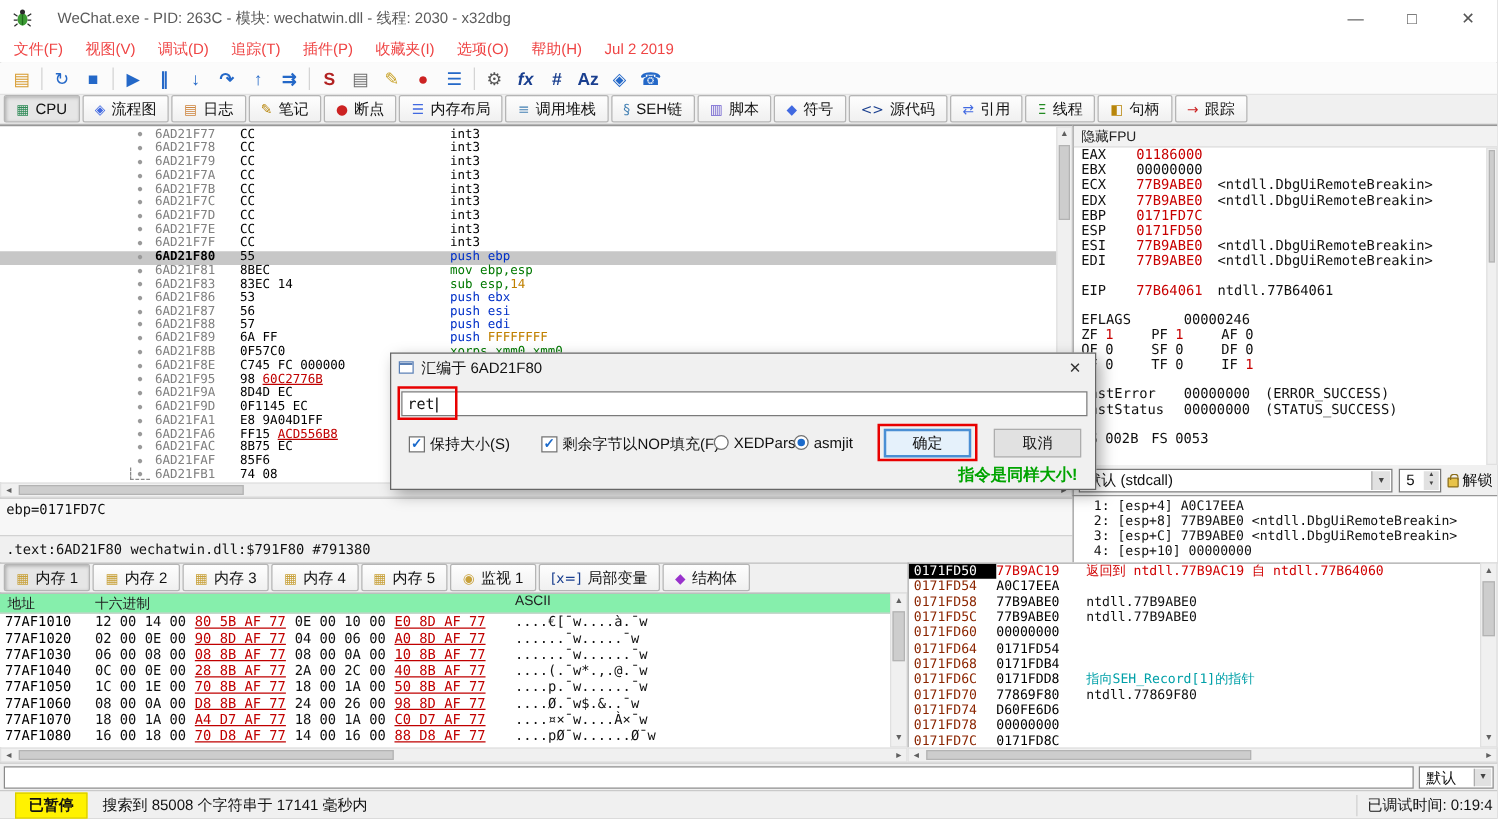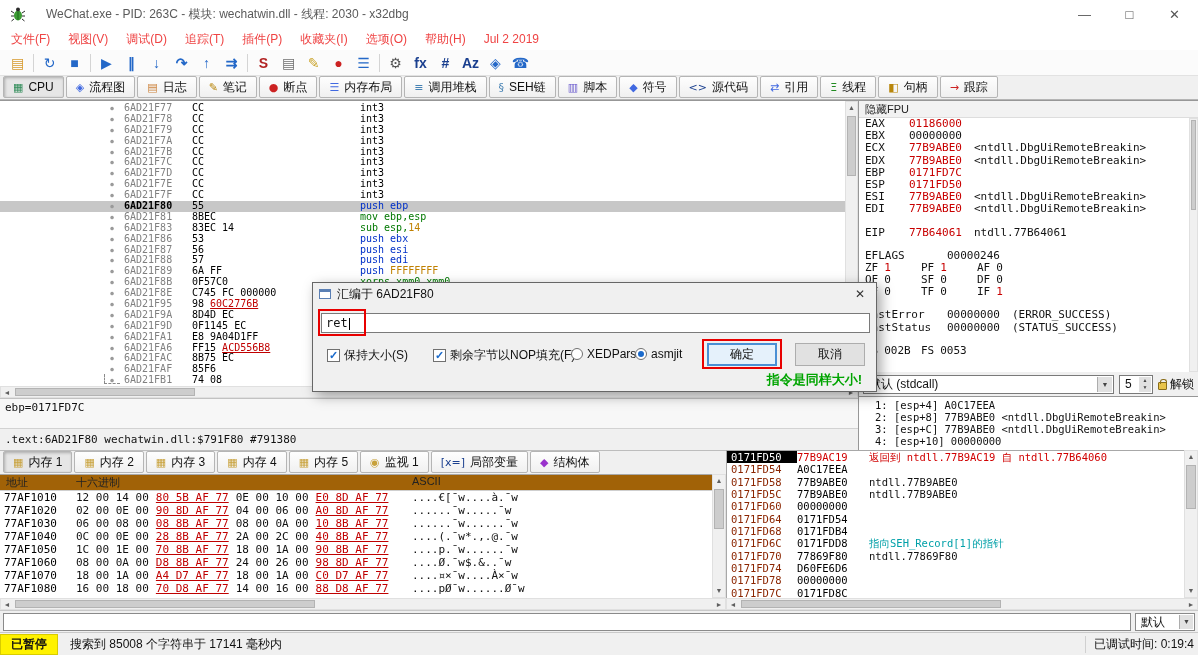--- a/index.html
+++ b/index.html
@@ -15,21 +15,21 @@
   .win-btn{width:45px;height:27px;display:flex;align-items:center;justify-content:center;color:#555;font-size:13px}
 
   
   .menubar{position:absolute;left:0;top:28px;width:1198px;height:22px;background:#fff;display:flex;align-items:center;padding-left:2px}
   .menu-item{padding:3px 9px;color:#ef4444}
 
   
   .toolbar{position:absolute;left:0;top:50px;width:1198px;height:26px;background:#fbfbfb;border-bottom:1px solid #e2e2e2;display:flex;align-items:center;padding-left:5px}
   .tb-btn{width:25px;height:22px;display:flex;align-items:center;justify-content:center;font-size:14px;border-radius:2px}
   .tb-sep{width:1px;height:18px;background:#d4d4d4;margin:0 3px}
-  .it{}.bd{font-weight:bold}
+  .it{font-style:italic}.bd{font-weight:bold}
 
   
   .tabbar{position:absolute;left:0;top:76px;width:1198px;height:24px;background:#f0f0f0;border-bottom:1px solid #b5b5b5;display:flex;align-items:flex-end;padding-left:3px}
   .tab{height:22px;display:flex;align-items:center;padding:0 9px;border:1px solid #b5b5b5;border-radius:2px;background:linear-gradient(#fefefe,#f0f0f0);margin-right:2px;margin-bottom:1px;white-space:nowrap}
   .tab.active{background:#e6e6e6;box-shadow:inset 1px 1px 3px rgba(0,0,0,.25)}
   .tab-ic{font-size:11px;margin-right:5px;font-family:"DejaVu Sans",sans-serif}
 
   
   .main-left{position:absolute;left:0;top:100px;width:858px;height:286px;background:#fff;border-top:1px solid #979797;overflow:hidden;padding-top:2px}
   .drow{display:flex;height:10.9px;line-height:10.9px;font-family:"DejaVu Sans Mono",monospace;font-size:10px;white-space:pre}
@@ -90,21 +90,21 @@
   .lock{width:9px;height:8px;border:1px solid #8a6d1a;background:#e8c34a;border-radius:1px;position:relative;margin-top:3px}
   .lock:before{content:"";position:absolute;left:1px;top:-4px;width:5px;height:4px;border:1px solid #8a6d1a;border-bottom:none;border-radius:3px 3px 0 0}
   .args{position:absolute;left:858px;top:396px;width:340px;height:54px;background:#fff;border-top:1px solid #979797;border-left:1px solid #979797;font-family:"DejaVu Sans Mono",monospace;font-size:10.5px;padding:2px 16px;white-space:pre;overflow:hidden}
   .arow{height:12px;line-height:12px}
 
   
   .btabs{position:absolute;left:0;top:450px;width:726px;height:24px;background:#f0f0f0;border-top:1px solid #bdbdbd;display:flex;align-items:flex-end;padding-left:3px}
 
   
   .dump{position:absolute;left:0;top:474px;width:726px;height:124px;background:#fff;border-top:1px solid #a8a8a8;overflow:hidden}
-  .dump-head{height:16px;background:#a16207;border-bottom:1px solid #cfcfcf;display:flex;font-size:11px;color:#222}
+  .dump-head{height:16px;background:#86efac;border-bottom:1px solid #cfcfcf;display:flex;font-size:11px;color:#222}
   .dh-addr{width:76px;padding-left:6px}
   .dh-hex{width:336px}
   .mrow{display:flex;height:13px;line-height:13px;font-family:"DejaVu Sans Mono",monospace;font-size:11px;white-space:pre}
   .maddr{width:76px;padding-left:4px;color:#000}
   .mhex{width:336px;display:flex}
   .mg{margin-right:7px}
   .ptr{color:#c00000;text-decoration:underline}
 
   
   .stack{position:absolute;left:726px;top:450px;width:472px;height:148px;background:#fff;border-top:1px solid #a8a8a8;border-left:1px solid #a8a8a8;overflow:hidden}
@@ -116,21 +116,21 @@
   .ssel .saddr{background:#000;color:#fff}
 
   
   .cmdbar{position:absolute;left:0;top:610px;width:1198px;height:22px;background:#f0f0f0;border-top:1px solid #c9c9c9;display:flex;align-items:center;padding:0 3px;gap:4px}
   .cmd-input{flex:1;height:18px;background:#fff;border:1px solid #8a8a8a;font-family:"DejaVu Sans Mono",monospace;font-size:11px;padding:0 3px}
   .cmd-drop{width:60px;height:18px;background:#fff;border:1px solid #8a8a8a;position:relative;padding-left:5px;line-height:16px}
   .cmd-drop .arrow{position:absolute;right:1px;top:1px;width:14px;height:14px;background:#e1e1e1;border-left:1px solid #adadad;font-size:7px;line-height:14px;text-align:center;color:#444}
 
   
   .statusbar{position:absolute;left:0;top:632px;width:1198px;height:23px;background:#f0f0f0;border-top:1px solid #c9c9c9;display:flex;align-items:center}
-  .badge{background:#fff200;border:1px solid #d8cc00;padding:1px 10px;margin-left:0;font-weight:bold}
+  .badge{background:#fff200;border:1px solid #d8cc00;padding:1px 10px;margin-left:12px;font-weight:bold}
   .sb-msg{margin-left:12px}
   .sb-time{margin-left:auto;margin-right:4px;border-left:1px solid #d0d0d0;padding-left:8px}
 
   
   .dialog{position:absolute;left:312px;top:282px;width:565px;height:110px;background:#f0f0f0;border:1px solid #666;box-shadow:4px 4px 12px rgba(0,0,0,.35);z-index:50}
   .dlg-title{height:22px;display:flex;align-items:center;padding-left:6px;font-size:12px}
   .dlg-ic{width:12px;height:10px;border:1px solid #5a7fb4;box-shadow:inset 0 2px 0 #5a7fb4;margin-right:6px;background:#fff}
   .dlg-close{margin-left:auto;width:32px;height:22px;display:flex;align-items:center;justify-content:center;color:#333;font-size:12px}
   .dlg-input{position:absolute;left:8px;top:30px;width:549px;height:20px;background:#fff;border:1px solid #7a7a7a;font-family:"DejaVu Sans Mono",monospace;font-size:12px;line-height:18px;padding-left:4px}
   .caret{display:inline-block;width:1px;height:12px;background:#000;vertical-align:middle;margin-left:1px}
@@ -437,21 +437,21 @@
     <div class="dump-head">
       <span class="dh-addr">地址</span>
       <span class="dh-hex">十六进制</span>
       <span>ASCII</span>
     </div>
     <div id="dumprows">
         <div class="mrow"><span class="maddr">77AF1010</span><span class="mhex"><span class="mg">12 00 14 00</span><span class="mg ptr">80 5B AF 77</span><span class="mg">0E 00 10 00</span><span class="mg ptr">E0 8D AF 77</span></span><span class="masc">....€[¯w....à.¯w</span></div>
         <div class="mrow"><span class="maddr">77AF1020</span><span class="mhex"><span class="mg">02 00 0E 00</span><span class="mg ptr">90 8D AF 77</span><span class="mg">04 00 06 00</span><span class="mg ptr">A0 8D AF 77</span></span><span class="masc">......¯w.....¯w</span></div>
         <div class="mrow"><span class="maddr">77AF1030</span><span class="mhex"><span class="mg">06 00 08 00</span><span class="mg ptr">08 8B AF 77</span><span class="mg">08 00 0A 00</span><span class="mg ptr">10 8B AF 77</span></span><span class="masc">......¯w......¯w</span></div>
         <div class="mrow"><span class="maddr">77AF1040</span><span class="mhex"><span class="mg">0C 00 0E 00</span><span class="mg ptr">28 8B AF 77</span><span class="mg">2A 00 2C 00</span><span class="mg ptr">40 8B AF 77</span></span><span class="masc">....(.¯w*.,.@.¯w</span></div>
-        <div class="mrow"><span class="maddr">77AF1050</span><span class="mhex"><span class="mg">1C 00 1E 00</span><span class="mg ptr">70 8B AF 77</span><span class="mg">18 00 1A 00</span><span class="mg ptr">90 8B AF 77</span></span><span class="masc">....p.¯w......¯w</span></div>
+        <div class="mrow"><span class="maddr">77AF1050</span><span class="mhex"><span class="mg">1C 00 1E 00</span><span class="mg ptr">70 8B AF 77</span><span class="mg">18 00 1A 00</span><span class="mg ptr">50 8B AF 77</span></span><span class="masc">....p.¯w......¯w</span></div>
         <div class="mrow"><span class="maddr">77AF1060</span><span class="mhex"><span class="mg">08 00 0A 00</span><span class="mg ptr">D8 8B AF 77</span><span class="mg">24 00 26 00</span><span class="mg ptr">98 8D AF 77</span></span><span class="masc">....Ø.¯w$.&amp;..¯w</span></div>
         <div class="mrow"><span class="maddr">77AF1070</span><span class="mhex"><span class="mg">18 00 1A 00</span><span class="mg ptr">A4 D7 AF 77</span><span class="mg">18 00 1A 00</span><span class="mg ptr">C0 D7 AF 77</span></span><span class="masc">....¤×¯w....À×¯w</span></div>
         <div class="mrow"><span class="maddr">77AF1080</span><span class="mhex"><span class="mg">16 00 18 00</span><span class="mg ptr">70 D8 AF 77</span><span class="mg">14 00 16 00</span><span class="mg ptr">88 D8 AF 77</span></span><span class="masc">....pØ¯w......Ø¯w</span></div>
       </div>
   </div>
   <div class="sbar v dump-v">
       <span class="ar">▲</span>
       <div class="thumb"></div>
       <span class="ar" style="margin-top:auto">▼</span>
     </div>

